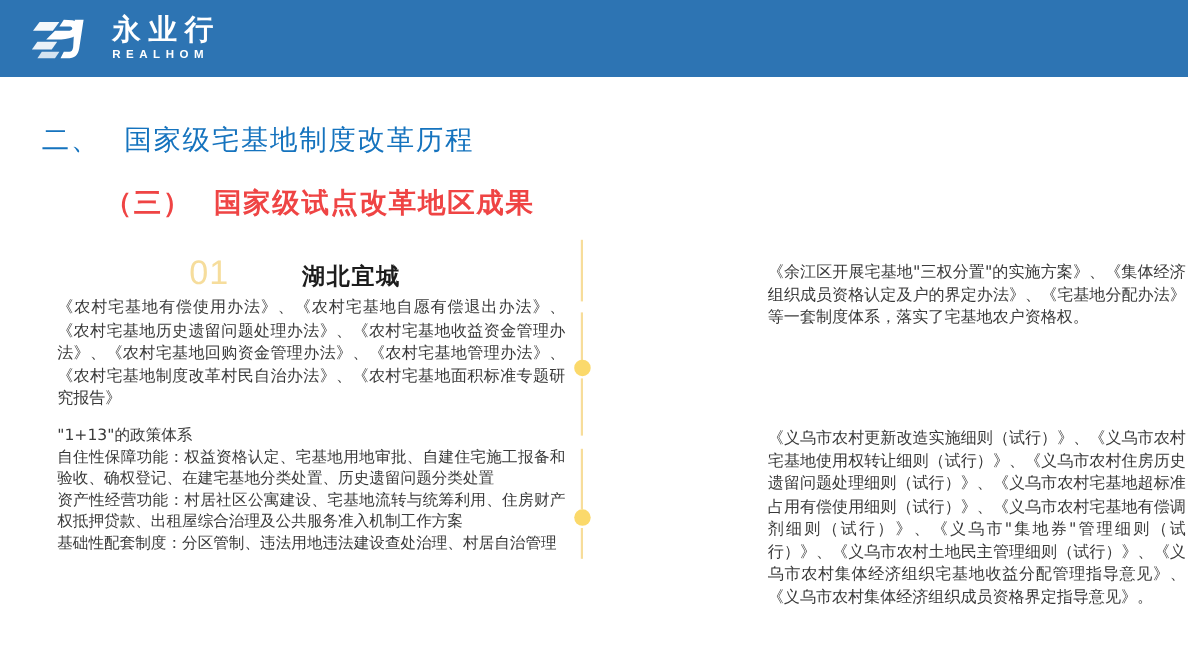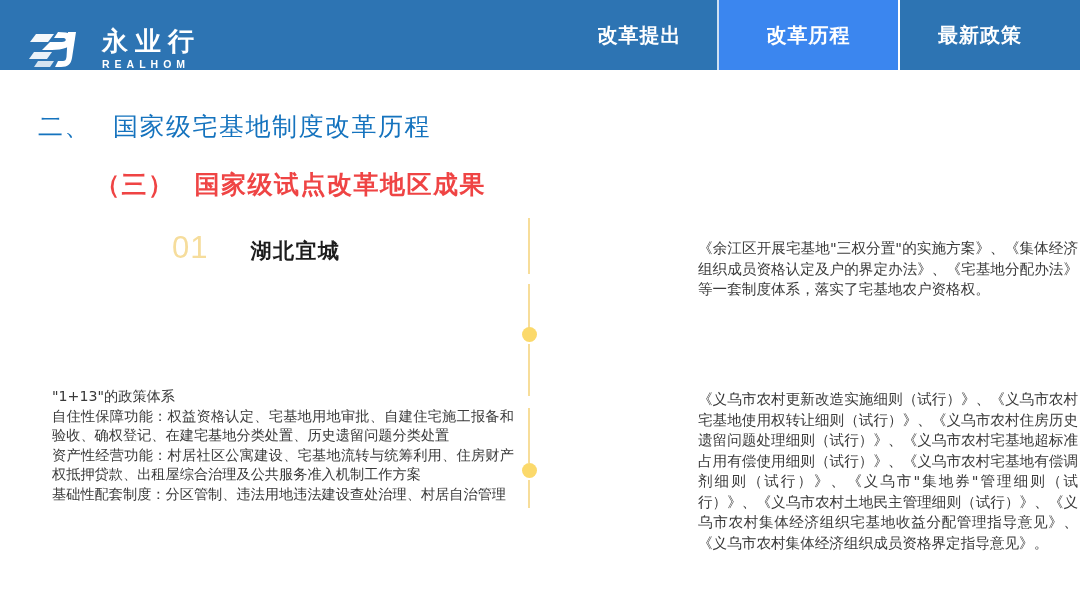--- a/index.html
+++ b/index.html
@@ -17,21 +17,21 @@
   }
 
   
   .header {
     position: absolute;
     left: 0; top: 0;
     width: 1080px;
     height: 70px;
     background: #2d74b3;
     display: flex;
-    align-items: flex-end;
+    align-items: center;
   }
   .logo-zone {
     display: flex;
     align-items: center;
     padding-left: 28px;
     flex: 0 0 auto;
   }
   .logo-mark {
     width: 64px;
     height: 42px;
@@ -145,20 +145,21 @@
   .col-left  { left: 44px;  width: 470px; }
   .col-right { left: 608px; width: 470px; }
 
   .block { position: absolute; width: 100%; }
 
   .block-head {
     display: flex;
     align-items: baseline;
     white-space: nowrap;
     height: 34px;
+    gap: 24px;
   }
   .blk-num {
     color: #f6dd9c;
     font-size: 31px;
     font-weight: 400;
     font-family: "Liberation Sans", sans-serif;
     letter-spacing: 1px;
     line-height: 1;
   }
   .blk-name {
@@ -203,25 +204,20 @@
         <path d="M6 24 L24 24 L19 31 L1 31 Z" fill="#ffffff" opacity="0.9"></path>
         <path d="M10 33 L26 33 L22 39 L6 39 Z" fill="#ffffff" opacity="0.8"></path>
       </svg>
     </div>
     <div class="logo-text">
       <div class="logo-cn">永业行</div>
       <div class="logo-en">REALHOM</div>
     </div>
   </div>
 
-  <div class="tabs">
-    <div class="tab tab-proposal">改革提出</div>
-    <div class="tab tab-history">改革历程</div>
-    <div class="tab tab-policy">最新政策</div>
-  </div>
 </div>
 
 <div class="sec-title">
   <span class="num">二、</span><span>国家级宅基地制度改革历程</span>
 </div>
 
 <div class="sub-title">
   <span class="num">（三）</span><span>国家级试点改革地区成果</span>
 </div>
 
@@ -235,20 +231,21 @@
   <div class="tl-seg" style="top:262px; height:28px;"></div>
 </div>
 
 <div class="col col-left">
 
   <div class="block" style="top:232px;">
     <div class="block-head head-left">
       <span class="blk-num">01</span>
       <span class="blk-name">湖北宜城</span>
     </div>
+    <div class="blk-body body-left">《农村宅基地有偿使用办法》、《农村宅基地自愿有偿退出办法》、《农村宅基地历史遗留问题处理办法》、《农村宅基地收益资金管理办法》、《农村宅基地回购资金管理办法》、《农村宅基地管理办法》、《农村宅基地制度改革村民自治办法》、《农村宅基地面积标准专题研究报告》</div>
   </div>
 
   <div class="block" style="top:383px;">
     <div class="blk-body body-left body-small">"1+13"的政策体系
 自住性保障功能：权益资格认定、宅基地用地审批、自建住宅施工报备和验收、确权登记、在建宅基地分类处置、历史遗留问题分类处置
 资产性经营功能：村居社区公寓建设、宅基地流转与统筹利用、住房财产权抵押贷款、出租屋综合治理及公共服务准入机制工作方案
 基础性配套制度：分区管制、违法用地违法建设查处治理、村居自治管理</div>
   </div>
 
 </div>

